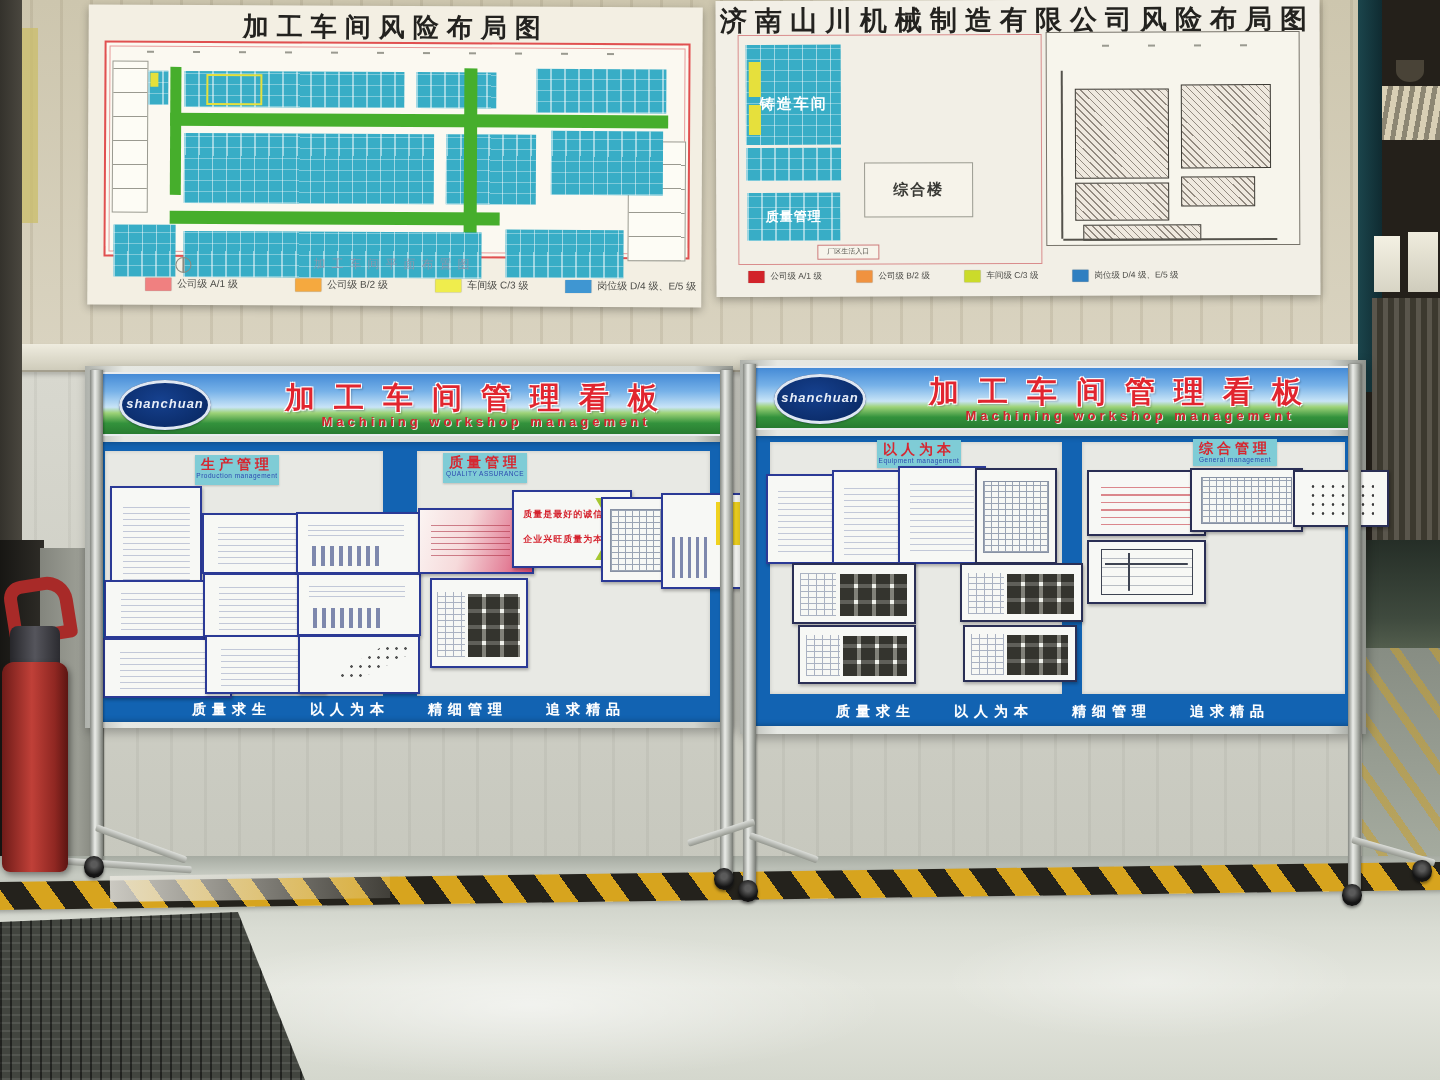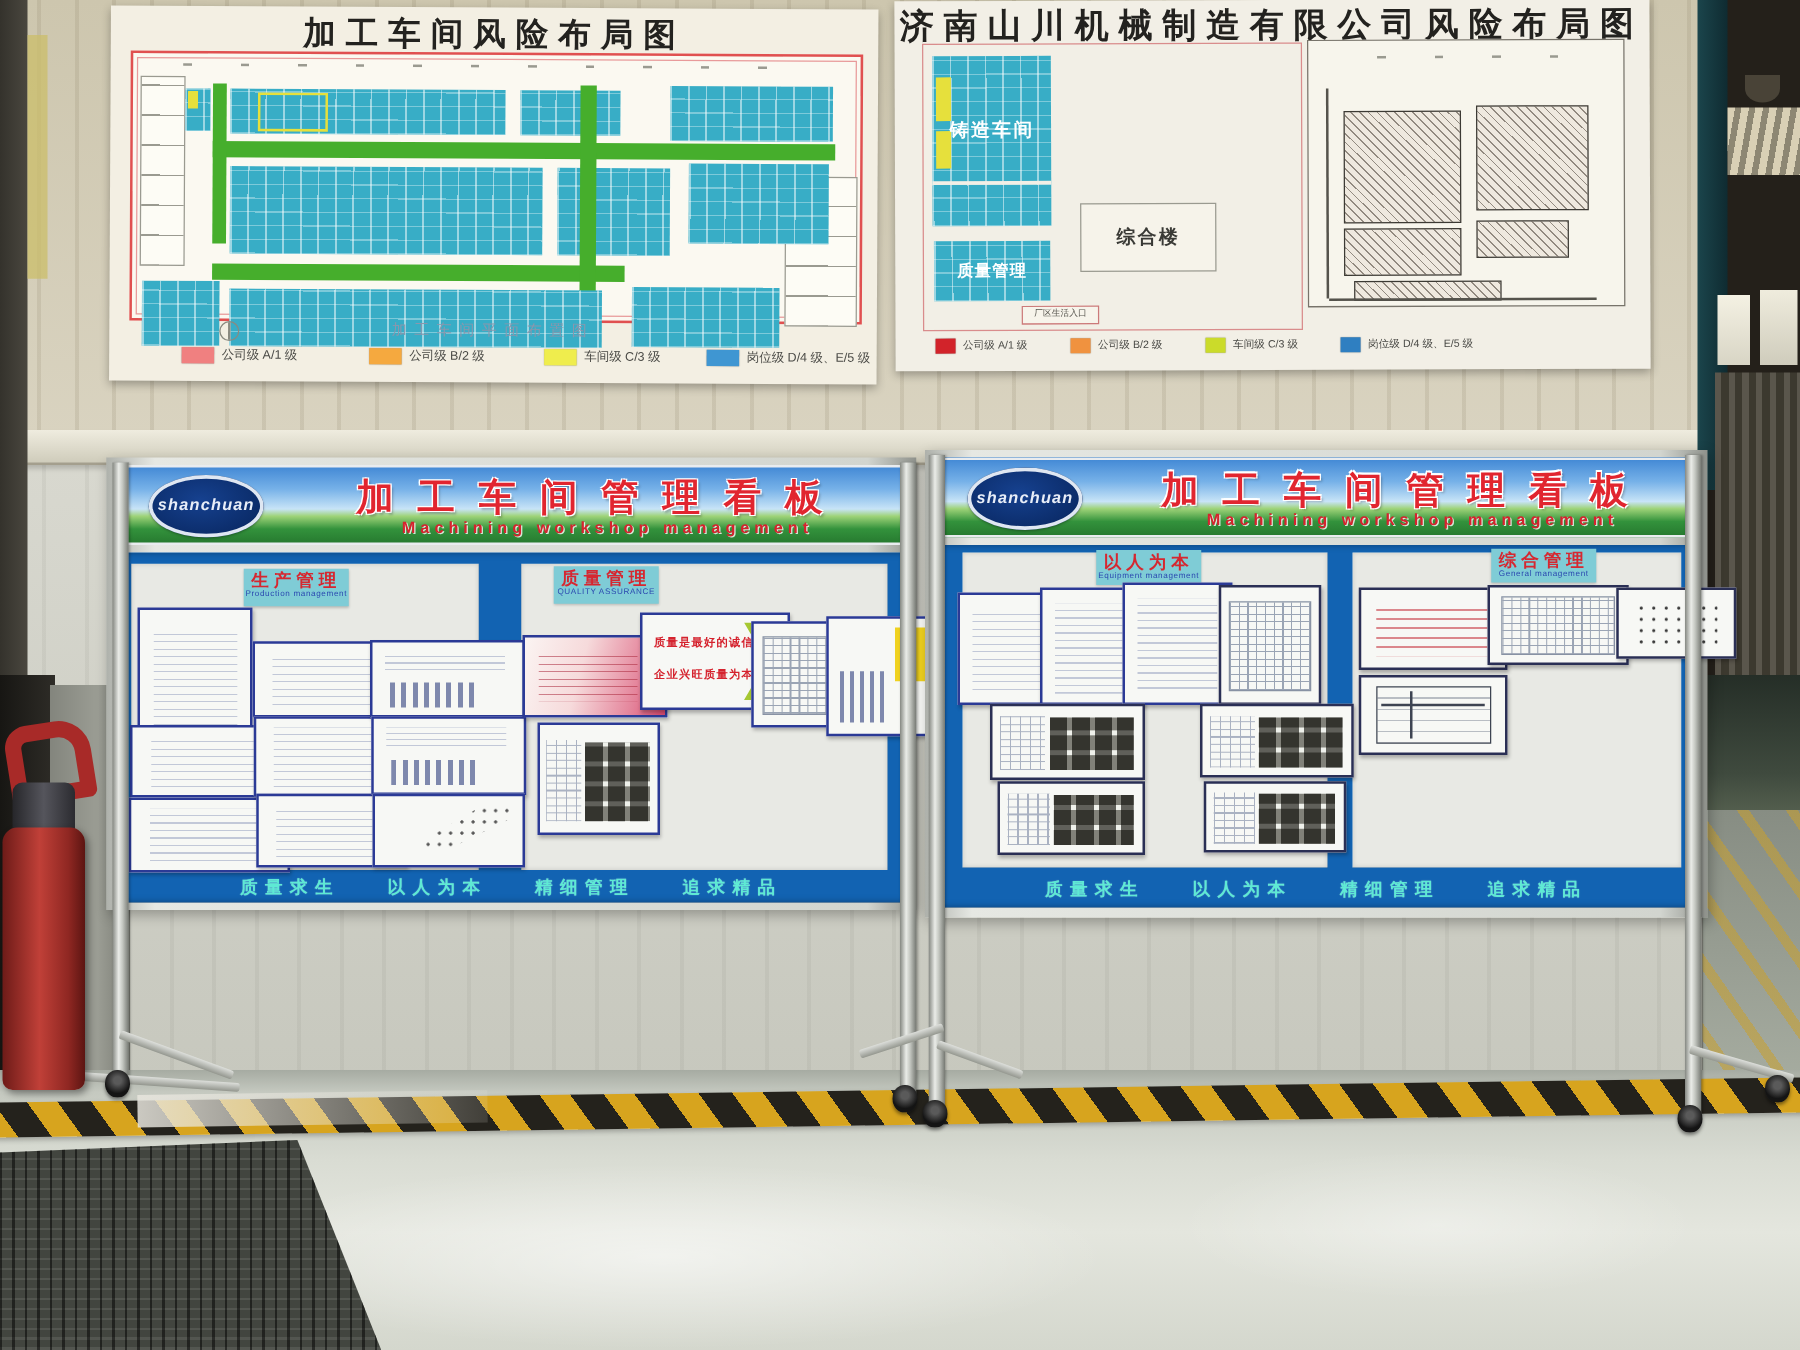--- a/index.html
+++ b/index.html
@@ -50,21 +50,21 @@
   .banner-en{position:absolute;left:160px;right:6px;top:42px;text-align:center;font-size:13px;font-weight:bold;color:#d5232e;letter-spacing:4px;
     text-shadow:1px 1px 0 rgba(255,255,255,.8);white-space:nowrap;}
   .logo{position:absolute;left:28px;top:8px;width:92px;height:50px;border-radius:50%;
     background:radial-gradient(ellipse at 45% 40%,#16418f,#0a2a66 75%);box-shadow:inset 0 0 0 3px #dfe7f2,0 1px 2px rgba(0,0,0,.3);}
   .logo span{position:absolute;left:0;right:0;top:16px;text-align:center;font-size:13px;font-style:italic;font-weight:bold;color:#e8eef8;letter-spacing:1px;}
   .face{background:#1263b2;box-shadow:inset 0 0 6px rgba(0,0,0,.35);}
   .panel{background:#e8e9e4;box-shadow:inset 0 0 4px rgba(0,0,0,.15);}
   .seclabel{background:#7fccd6;text-align:center;box-shadow:0 1px 2px rgba(0,0,0,.2);padding-top:2px;}
   .seclabel .cn{font-size:14px;font-weight:bold;color:#d62730;letter-spacing:4px;display:block;line-height:15px;}
   .seclabel .en{font-size:6.5px;color:#2b49b0;display:block;line-height:8px;letter-spacing:.5px;}
-  .slogan{color:#5eead4;font-weight:bold;font-size:14px;letter-spacing:6px;text-align:center;text-shadow:0 0 1px rgba(255,255,255,.4);display:flex;justify-content:center;gap:38px;}
+  .slogan{color:#ffffff;font-weight:bold;font-size:14px;letter-spacing:6px;text-align:center;text-shadow:0 0 1px rgba(255,255,255,.4);display:flex;justify-content:center;gap:38px;}
   
   .doc{position:absolute;background:#f7f8f5;border:2px solid #2b3a96;box-shadow:1px 2px 3px rgba(0,0,0,.28);padding-left:32px;}
   .doc-lines{background-image:repeating-linear-gradient(180deg,rgba(0,0,0,0) 0 5px,#c2c8d8 5px 6px);background-size:76% 80%;background-position:50% 60%;background-repeat:no-repeat;}
   .doc-bars::after{content:"";position:absolute;left:12%;bottom:10%;width:58%;height:34%;
     background:repeating-linear-gradient(90deg,#7e88ad 0 4px,rgba(0,0,0,0) 4px 9px);}
   .doc-bars::before{content:"";position:absolute;left:8%;top:12%;width:80%;height:30%;
     background:repeating-linear-gradient(180deg,rgba(0,0,0,0) 0 4px,#c2c8d8 4px 5px);}
   .doc-scatter::after{content:"";position:absolute;right:8%;top:12%;width:60%;height:68%;
     background-image:radial-gradient(circle,#555 1px,rgba(0,0,0,0) 1.6px);background-size:9px 9px;
     clip-path:polygon(100% 0,100% 30%,25% 100%,0 100%,0 78%,70% 0);}

